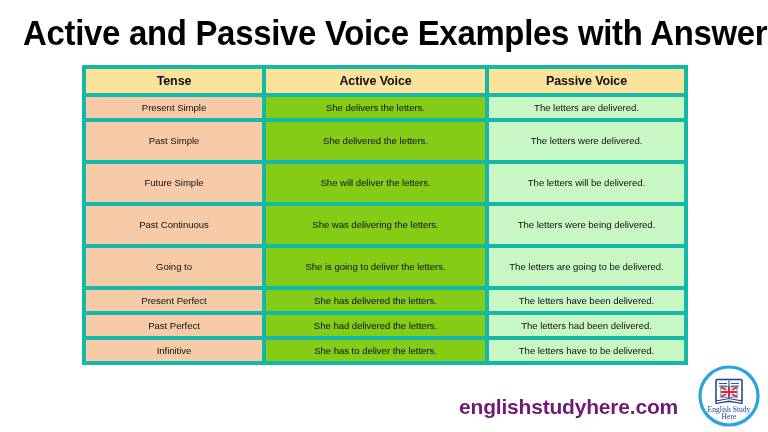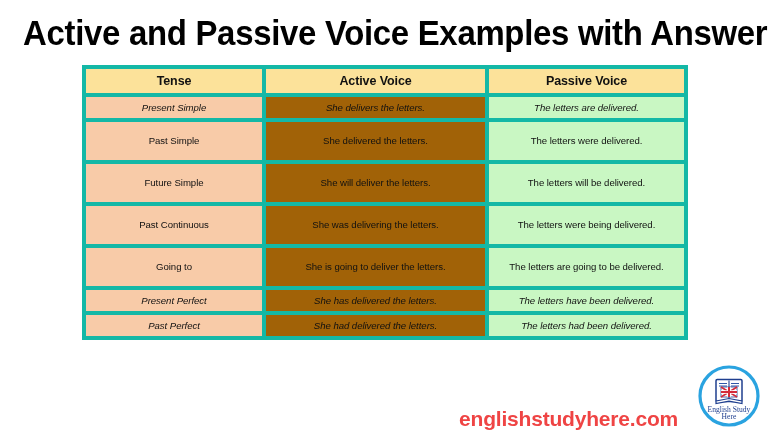--- a/index.html
+++ b/index.html
@@ -72,40 +72,39 @@
     line-height: 14px;
     letter-spacing: -0.1px;
   }
 
   tbody td {
     font-size: 9.6px;
     line-height: 12px;
     letter-spacing: -0.05px;
   }
   td.tense   { background: #f8cba8; }
-  td.active  { background: #a16207; }
+  td.active  { background: #84cc16; }
   td.passive { background: #c9f7c3; }
 
   tr.h-tall td  { height: 38px; margin-top: 33px; }
-  tr.h-short td { height: 21px; font-style: italic; }
+  tr.h-short td { height: 21px; }
 
   
   .site-url {
     position: absolute;
     left: 0;
     top: 394px;
     width: 678px;
     text-align: right;
     font-family: "Liberation Sans", sans-serif;
     font-weight: bold;
     font-size: 21px;
     line-height: 26px;
-    color: #ef4444;
+    color: #701a75;
     letter-spacing: -0.2px;
-    margin-top: 12px;
   }
 
   
   .logo {
     position: absolute;
     left: 697px;
     top: 364px;
     width: 64px;
     height: 64px;
   }
@@ -161,20 +160,25 @@
           <tr class="h-short">
             <td class="tense">Present Perfect</td>
             <td class="active">She has delivered the letters.</td>
             <td class="passive">The letters have been delivered.</td>
           </tr>
           <tr class="h-short">
             <td class="tense">Past Perfect</td>
             <td class="active">She had delivered the letters.</td>
             <td class="passive">The letters had been delivered.</td>
           </tr>
+          <tr class="h-short">
+            <td class="tense">Infinitive</td>
+            <td class="active">She has to deliver the letters.</td>
+            <td class="passive">The letters have to be delivered.</td>
+          </tr>
         </tbody>
     </table>
   </div>
 
   <div class="site-url">englishstudyhere.com</div>
 
   <div class="logo">
     <svg width="64" height="64" viewBox="0 0 64 64">
       <circle cx="32" cy="32" r="29" fill="#ffffff" stroke="#2aa3e0" stroke-width="3.2"></circle>
 

